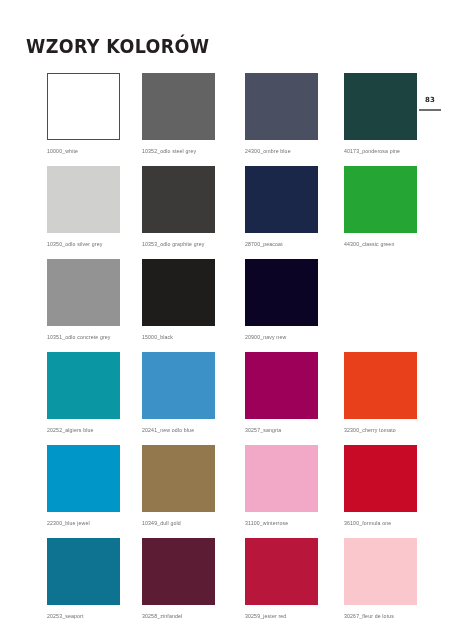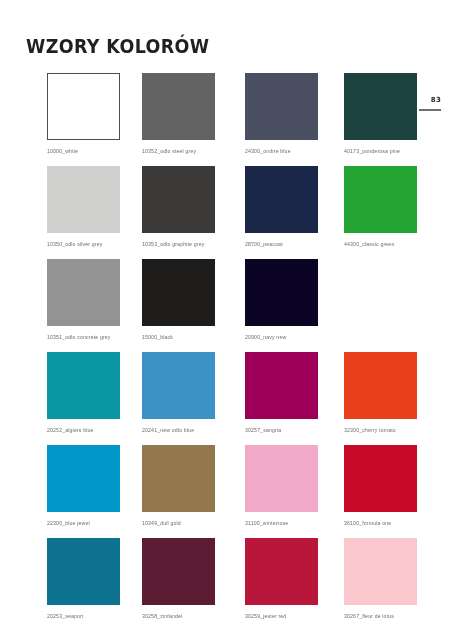--- a/index.html
+++ b/index.html
@@ -37,21 +37,21 @@
     transform: scaleX(0.92);
     transform-origin: left center;
   }
 
   
   .page-marker {
     position: absolute;
     right: 10px;
     top: 96px;
     width: 22px;
-    text-align: right;
+    text-align: center;
   }
   .page-marker .num {
     font-family: "DejaVu Sans", sans-serif;
     font-size: 7px;
     font-weight: 700;
     color: #231f20;
     line-height: 9px;
     letter-spacing: 0.2px;
   }
   .page-marker .rule {

